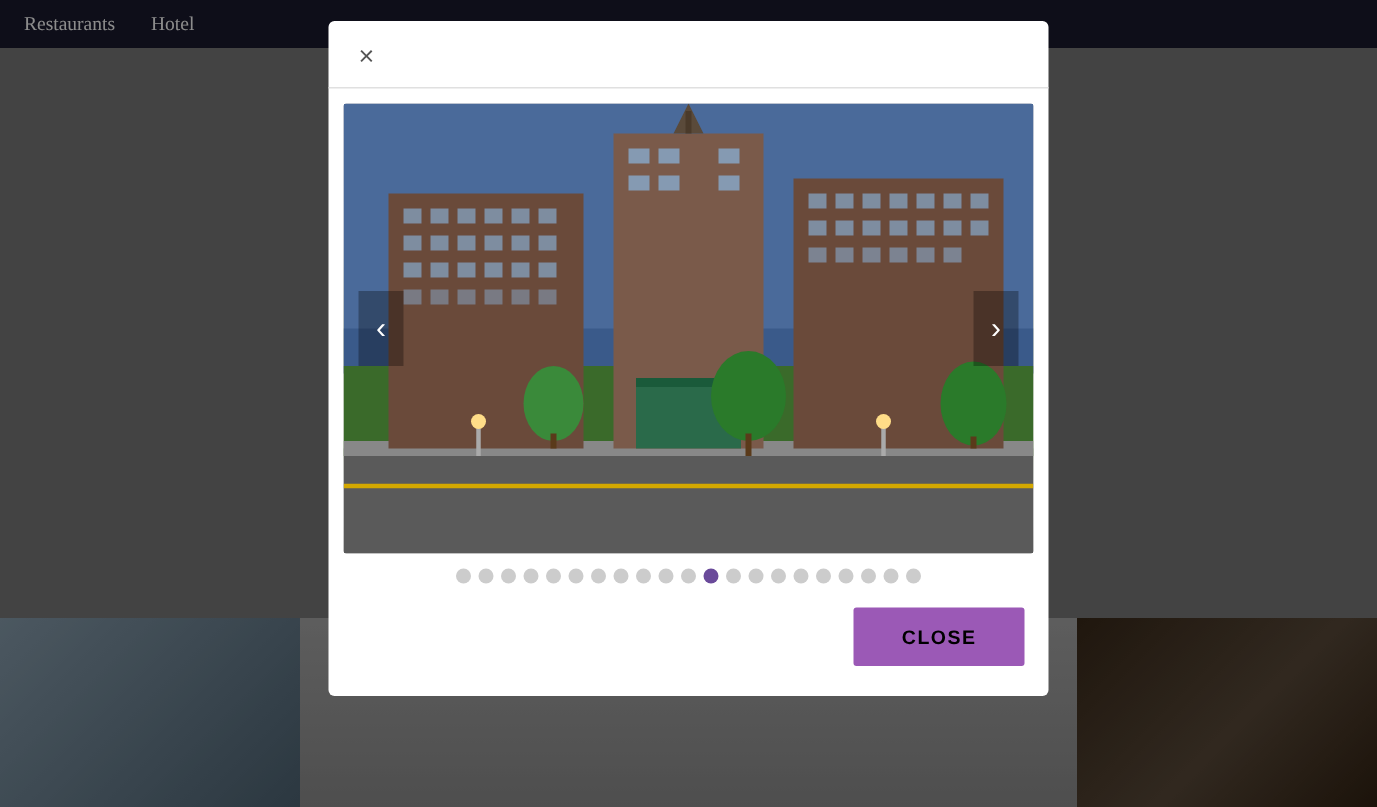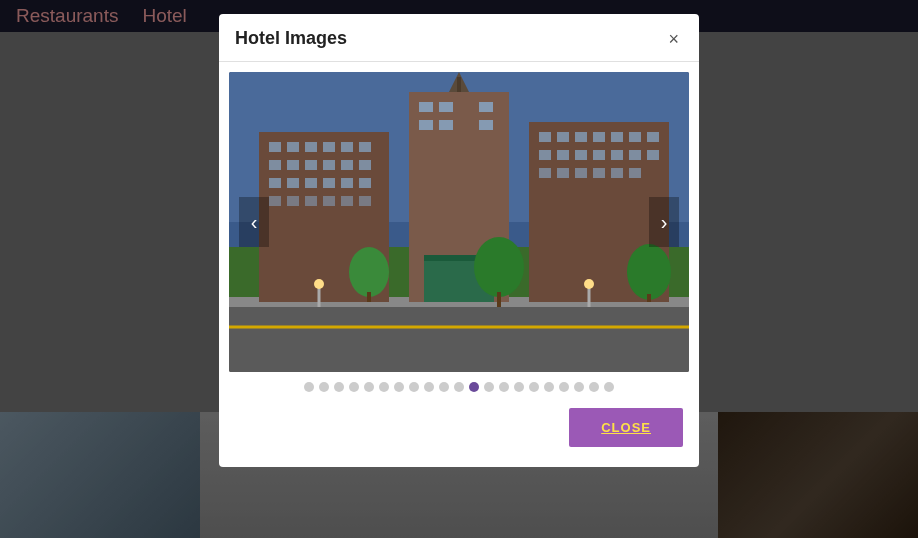--- a/index.html
+++ b/index.html
@@ -27,23 +27,24 @@
       height: 32px;
       background: #1a1a2e;
       display: flex;
       align-items: center;
       padding: 0 16px;
       gap: 24px;
       z-index: 1;
     }
 
     .nav-link {
-      color: #fca5a5;
-      font-size: 19px;
-      cursor: pointer;
+      color: #ffffff;
+      font-size: 13px;
+      cursor: pointer;
+      font-family: Liberation Serif, serif;
     }
 
     .bg-content {
       position: absolute;
       top: 32px; left: 0;
       width: 918px;
       height: 506px;
       background: #7a7a7a;
     }
 
@@ -198,50 +199,48 @@
 
     
     .modal-footer {
       display: flex;
       justify-content: flex-end;
       padding: 10px 16px 4px 16px;
     }
 
     .close-btn {
       background: #9b59b6;
-      color: #fde047;
+      color: #000000;
       border: none;
       padding: 12px 32px;
       font-size: 13px;
       font-weight: bold;
       letter-spacing: 1px;
       cursor: pointer;
       border-radius: 2px;
-      text-decoration: underline;
     }
   </style>
 </head>
 <body>
 
 <div class="page-bg"></div>
 <div class="top-nav">
   <span class="nav-link">Restaurants</span>
   <span class="nav-link">Hotel</span>
 </div>
 <div class="bg-content">
   <div class="bg-left-img"></div>
   <div class="bg-right-img"></div>
   <div class="bg-mid-img"></div>
 </div>
 
 <div class="overlay"></div>
 
 <div class="modal">
   <div class="modal-header">
-    <span class="modal-title">Hotel Images</span>
     <button class="modal-close-btn">×</button>
   </div>
 
   <div class="carousel">
     <div class="carousel-image-wrapper">
 
       <div class="carousel-image">
         <svg class="hotel-scene" viewBox="0 0 460 300" xmlns="http://www.w3.org/2000/svg">
 
           <rect x="0" y="0" width="460" height="180" fill="#4a6a9a"></rect>

